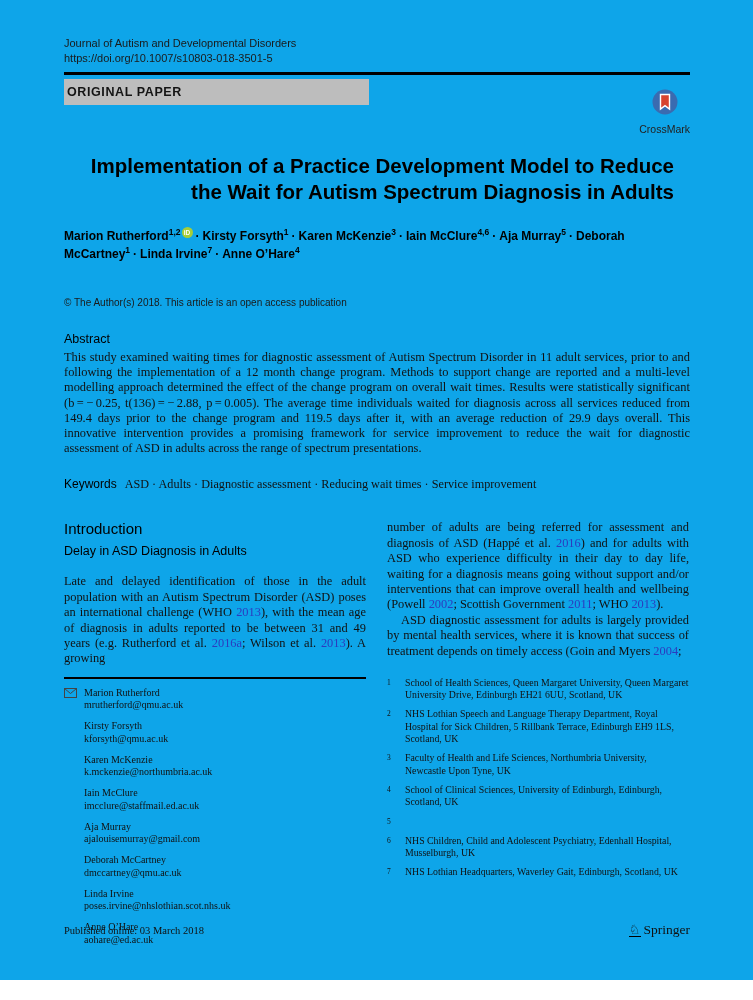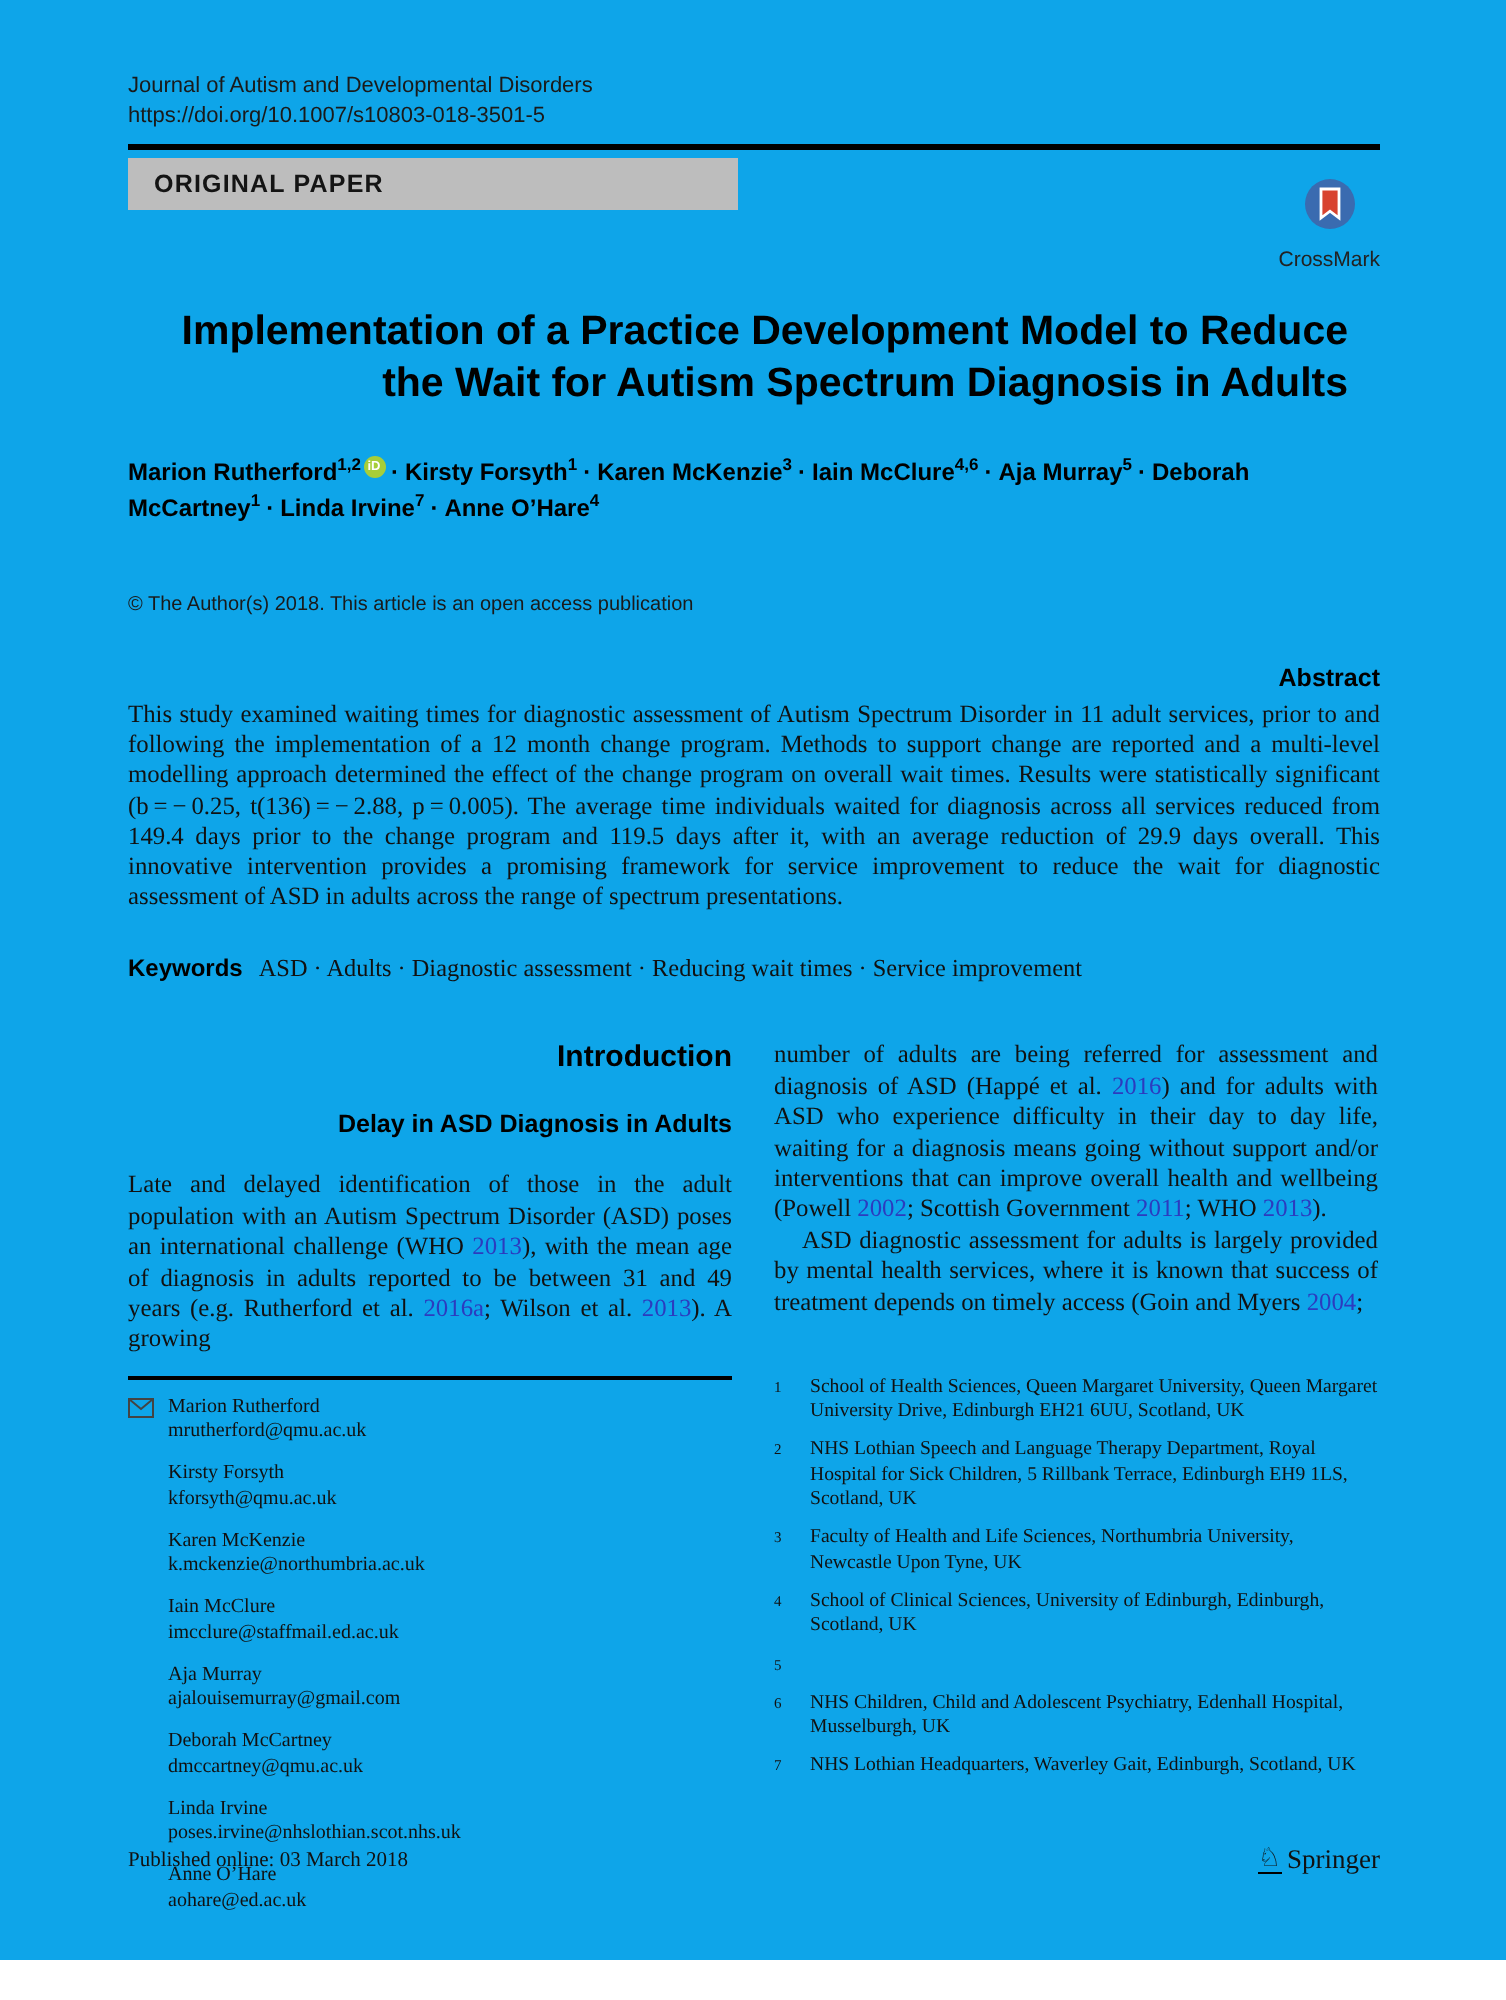--- a/index.html
+++ b/index.html
@@ -9,49 +9,49 @@
     font-family:"Liberation Serif", serif; color:#111;
     padding:36px 63px 0 64px; overflow:hidden;
   }
   
   .jheader { font-family:"Liberation Sans", sans-serif; font-size:11px; line-height:15px; color:#1a1a1a; }
   .rule-thick { height:3px; background:#000; margin-top:6px; }
   .banner-row { position:relative; height:48px; }
   .banner {
     margin-top:4px; width:305px; height:26px; background:#bdbdbd;
     font-family:"Liberation Sans", sans-serif; font-weight:bold; font-size:12.5px;
-    letter-spacing:0.6px; color:#141414; display:flex; align-items:center; padding-left:13px;
+    letter-spacing:0.6px; color:#141414; display:flex; align-items:center; padding-left:3px;
   }
   .crossmark { position:absolute; right:0; top:10px; display:flex; align-items:center; gap:4px; cursor:pointer;flex-direction:column; }
   .crossmark-label { font-family:"Liberation Sans", sans-serif; font-size:10.5px; color:#222; }
   
   h1.title {
     font-family:"Liberation Sans", sans-serif; font-weight:bold; font-size:20.5px;
     line-height:26px; color:#000; margin-top:26px; max-width:610px;text-align:right;
   }
   .authors { margin-top:22px; font-family:"Liberation Sans", sans-serif; font-weight:bold; font-size:12px; line-height:18px; color:#000; max-width:620px; }
   .authors sup { font-size:8.5px; vertical-align:super; line-height:0; }
   .author-sep { font-weight:bold; padding:0 3px; }
   .orcid-icon {
     display:inline-block; width:11px; height:11px; background:#a6ce39; border-radius:50%;
     color:#fff; font-size:6.5px; font-weight:bold; text-align:center; line-height:11px;
     vertical-align:super; margin-left:1px; cursor:pointer;
   }
   .copyright { margin-top:34px; font-family:"Liberation Sans", sans-serif; font-size:10px; color:#1a1a1a; }
   
-  .abstract-h, .kw-label, .intro-h, .intro-sub { font-family:"Liberation Sans", sans-serif; font-weight:bold; color:#000;text-align:right; }
+  .abstract-h, .kw-label, .intro-h, .intro-sub { font-family:"Liberation Sans", sans-serif; font-weight:normal; color:#000; }
   .abstract-h { font-size:12.5px; margin-top:24px; }
   .abstract-text { margin-top:4px; font-size:12.4px; line-height:15.2px; text-align:justify; }
   .keywords { margin-top:21px; font-size:12.2px; }
   .kw-label { font-size:12px; margin-right:8px; }
   
   .columns { display:flex; gap:21px; margin-top:28px; }
   .col { width:302px; }
   .intro-h { font-size:15px; }
-  .intro-sub { font-size:12.5px; margin-top:18px; }
+  .intro-sub { font-size:12.5px; margin-top:7px; }
   .body-p { margin-top:16px; font-size:12.4px; line-height:15.4px; text-align:justify; }
   .col-right .body-p { margin-top:0; }
   .col-right .body-p + .body-p { text-indent:14px; margin-top:0; }
   .cite { color:#2c3bbf; text-decoration:none; cursor:pointer; }
   
   .columns.footnotes { margin-top:10px; }
   .fn-rule { height:2px; background:#000; margin-bottom:8px; }
   .contact { display:flex; gap:6px; margin-bottom:8.5px; font-size:10px; line-height:12.5px; }
   .contact .env { width:14px; flex:0 0 14px; padding-top:1px; }
   .contact-email { }

